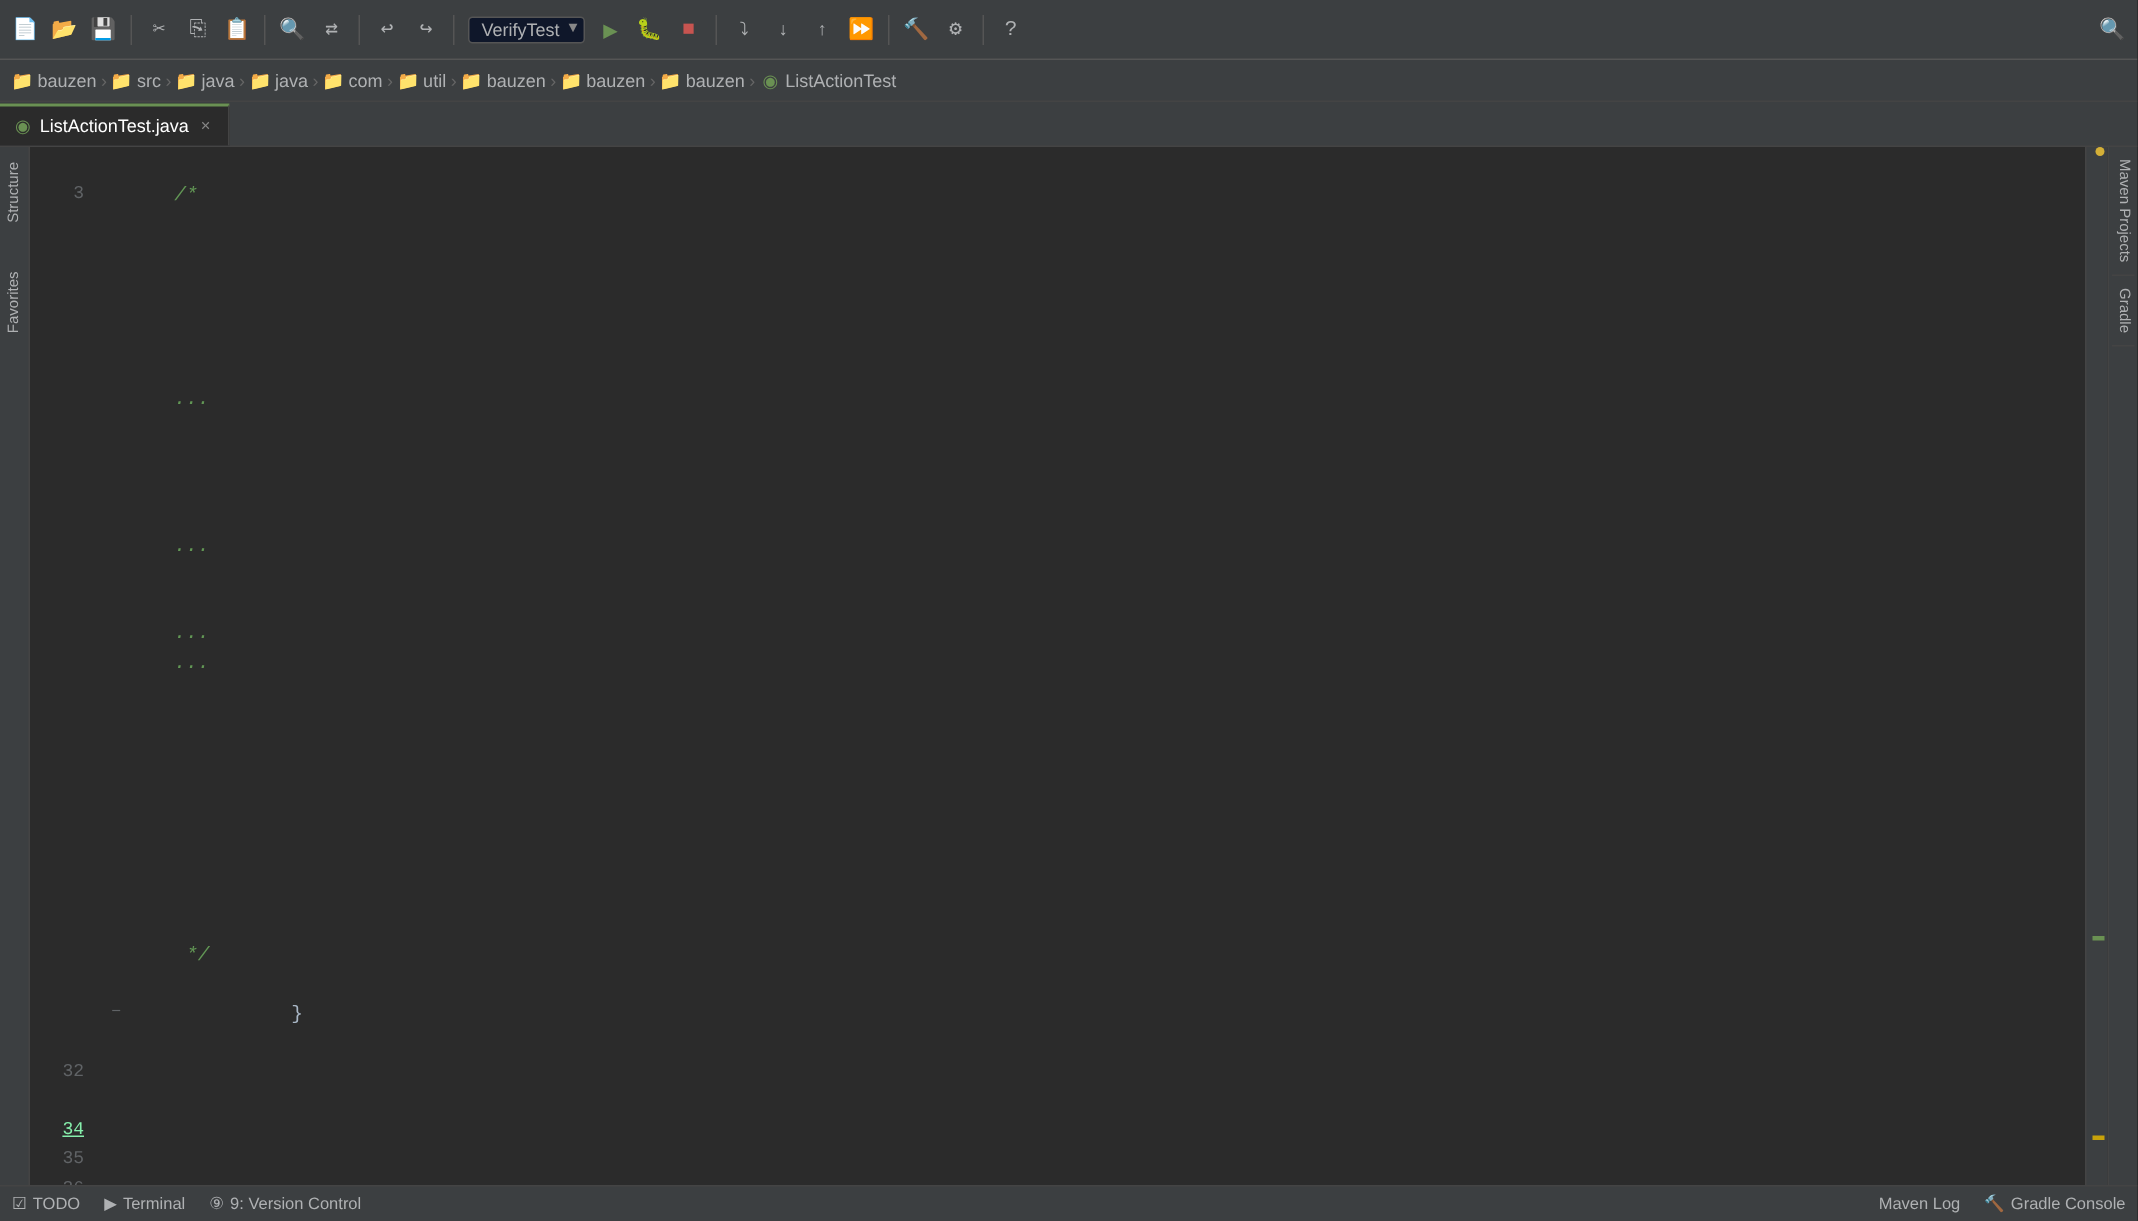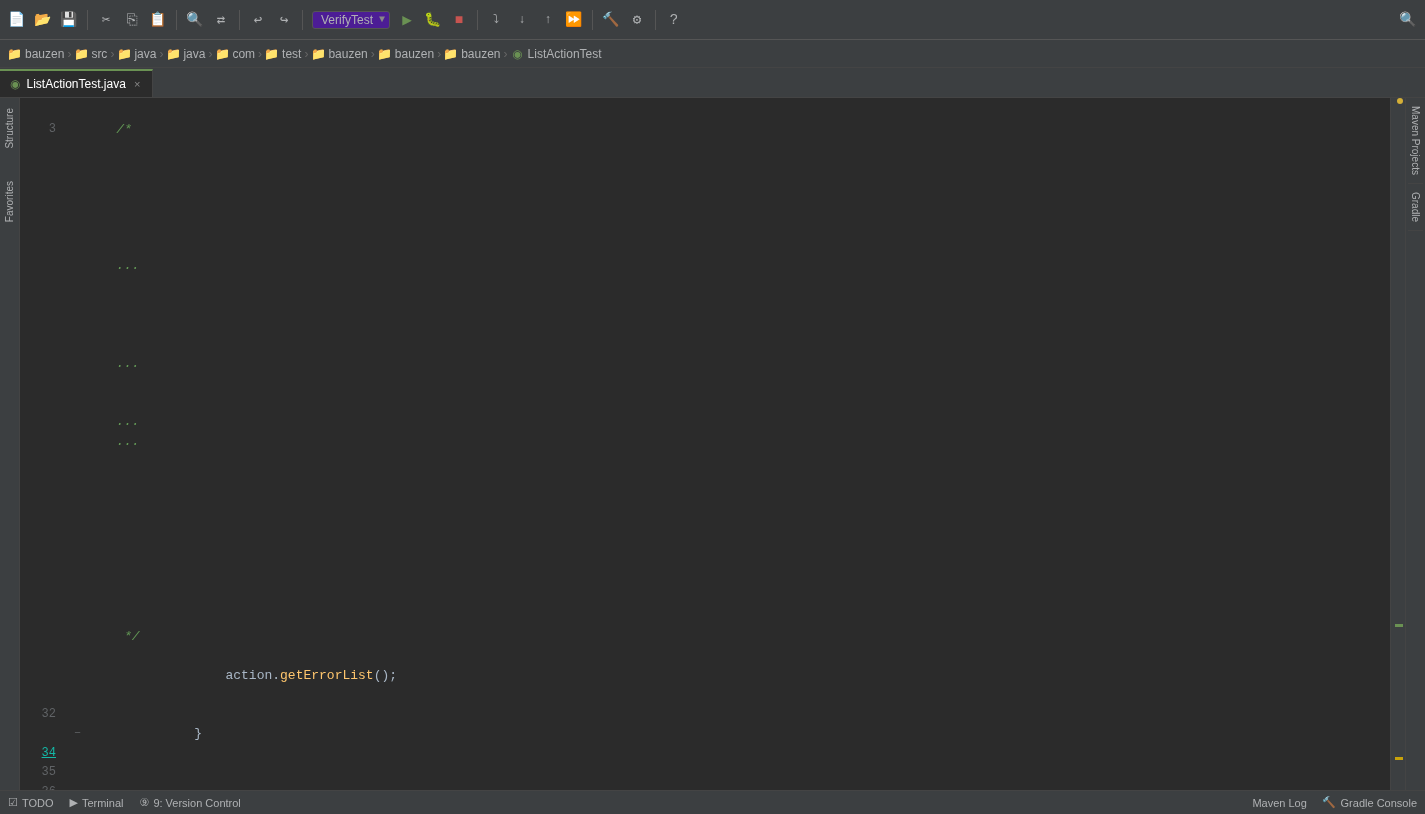--- a/index.html
+++ b/index.html
@@ -42,21 +42,21 @@
     .toolbar-sep {
       width: 1px;
       height: 20px;
       background: #555;
       margin: 0 3px;
     }
 
     .toolbar-run-group {
       display: flex;
       align-items: center;
-      background: #4c1d95;
+      background: #0f172a;
       border: 1px solid #555;
       border-radius: 3px;
       padding: 1px 4px;
       gap: 2px;
       margin: 0 2px;
     }
 
     .run-label {
       color: #afb1b3;
       font-family: Arial, sans-serif;
@@ -370,21 +370,21 @@
     <span>java</span>
   </div>
   <span class="breadcrumb-sep">›</span>
   <div class="breadcrumb-item">
     <span class="breadcrumb-icon">📁</span>
     <span>com</span>
   </div>
   <span class="breadcrumb-sep">›</span>
   <div class="breadcrumb-item">
     <span class="breadcrumb-icon">📁</span>
-    <span>test</span>
+    <span>util</span>
   </div>
   <span class="breadcrumb-sep">›</span>
   <div class="breadcrumb-item">
     <span class="breadcrumb-icon">📁</span>
     <span>bauzen</span>
   </div>
   <span class="breadcrumb-sep">›</span>
   <div class="breadcrumb-item">
     <span class="breadcrumb-icon">📁</span>
     <span>bauzen</span>
@@ -445,21 +445,21 @@
       <div style="height:19.5px;"></div>
       <div style="height:19.5px;"></div>
       <div style="height:19.5px;"></div>
       <div style="height:19.5px;"></div>
       <div style="height:19.5px;"></div>
       <div style="height:19.5px;"></div>
       <div style="height:19.5px;color:#606366;"></div>
       <div style="height:19.5px;color:#606366;"></div>
       <div style="height:19.5px;color:#606366;">32</div>
       <div style="height:19.5px;"></div>
-      <div style="height:19.5px;color:#14b8a6;text-decoration:underline;">34</div>
+      <div style="height:19.5px;color:#86efac;text-decoration:underline;">34</div>
       <div style="height:19.5px;color:#606366;">35</div>
       <div style="height:19.5px;color:#606366;">36</div>
 
     </div>
 
     <div id="code-content">
 
       <div class="code-line"><div class="fold-area"></div><div class="line-content"></div></div>
 
       <div class="code-line">
@@ -510,26 +510,20 @@
       <div class="code-line"><div class="fold-area"></div><div class="line-content"></div></div>
       <div class="code-line"><div class="fold-area"></div><div class="line-content"></div></div>
       <div class="code-line"><div class="fold-area"></div><div class="line-content"></div></div>
       <div class="code-line"><div class="fold-area"></div><div class="line-content"></div></div>
 
       <div class="code-line">
         <div class="fold-area"></div>
         <div class="line-content"><span class="comment">     */</span></div>
       </div>
 
-      <div class="code-line">
-        <div class="fold-area"></div>
-        <div class="line-content">
-          <span class="plain">        action.</span><span class="method">getErrorList</span><span class="plain">();</span>
-        </div>
-      </div>
 
       <div class="code-line">
         <div class="fold-area">
           <span class="fold-btn">−</span>
         </div>
         <div class="line-content">
           <span class="plain">    }</span>
         </div>
       </div>
 

